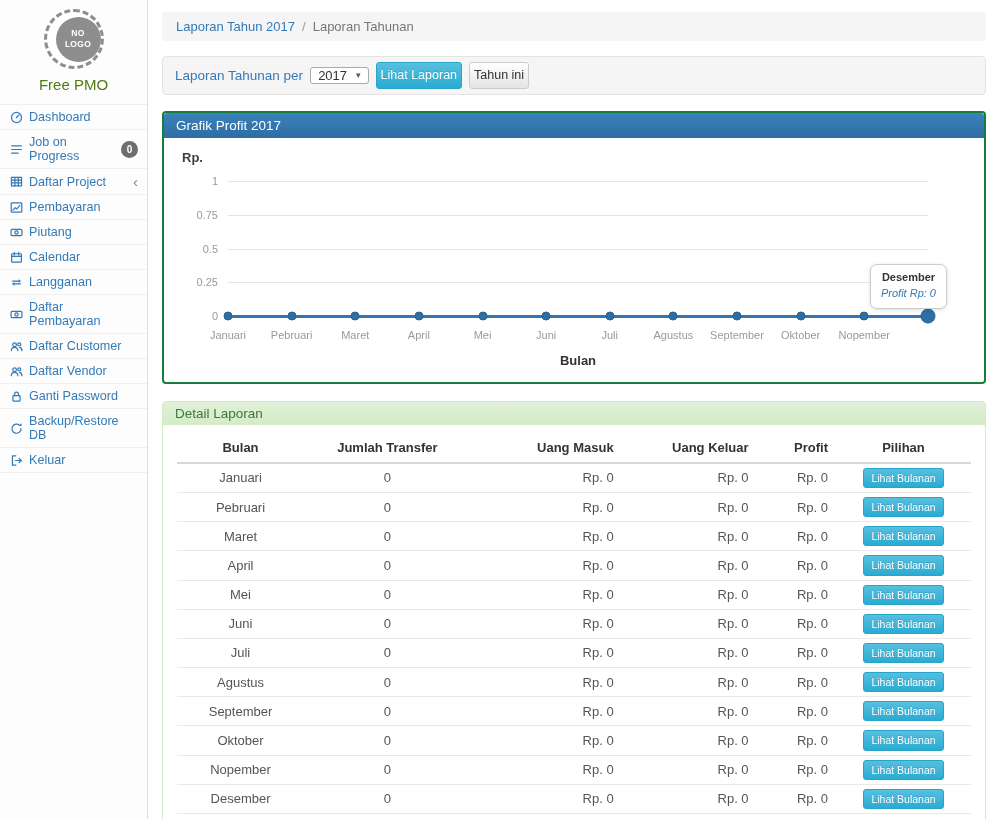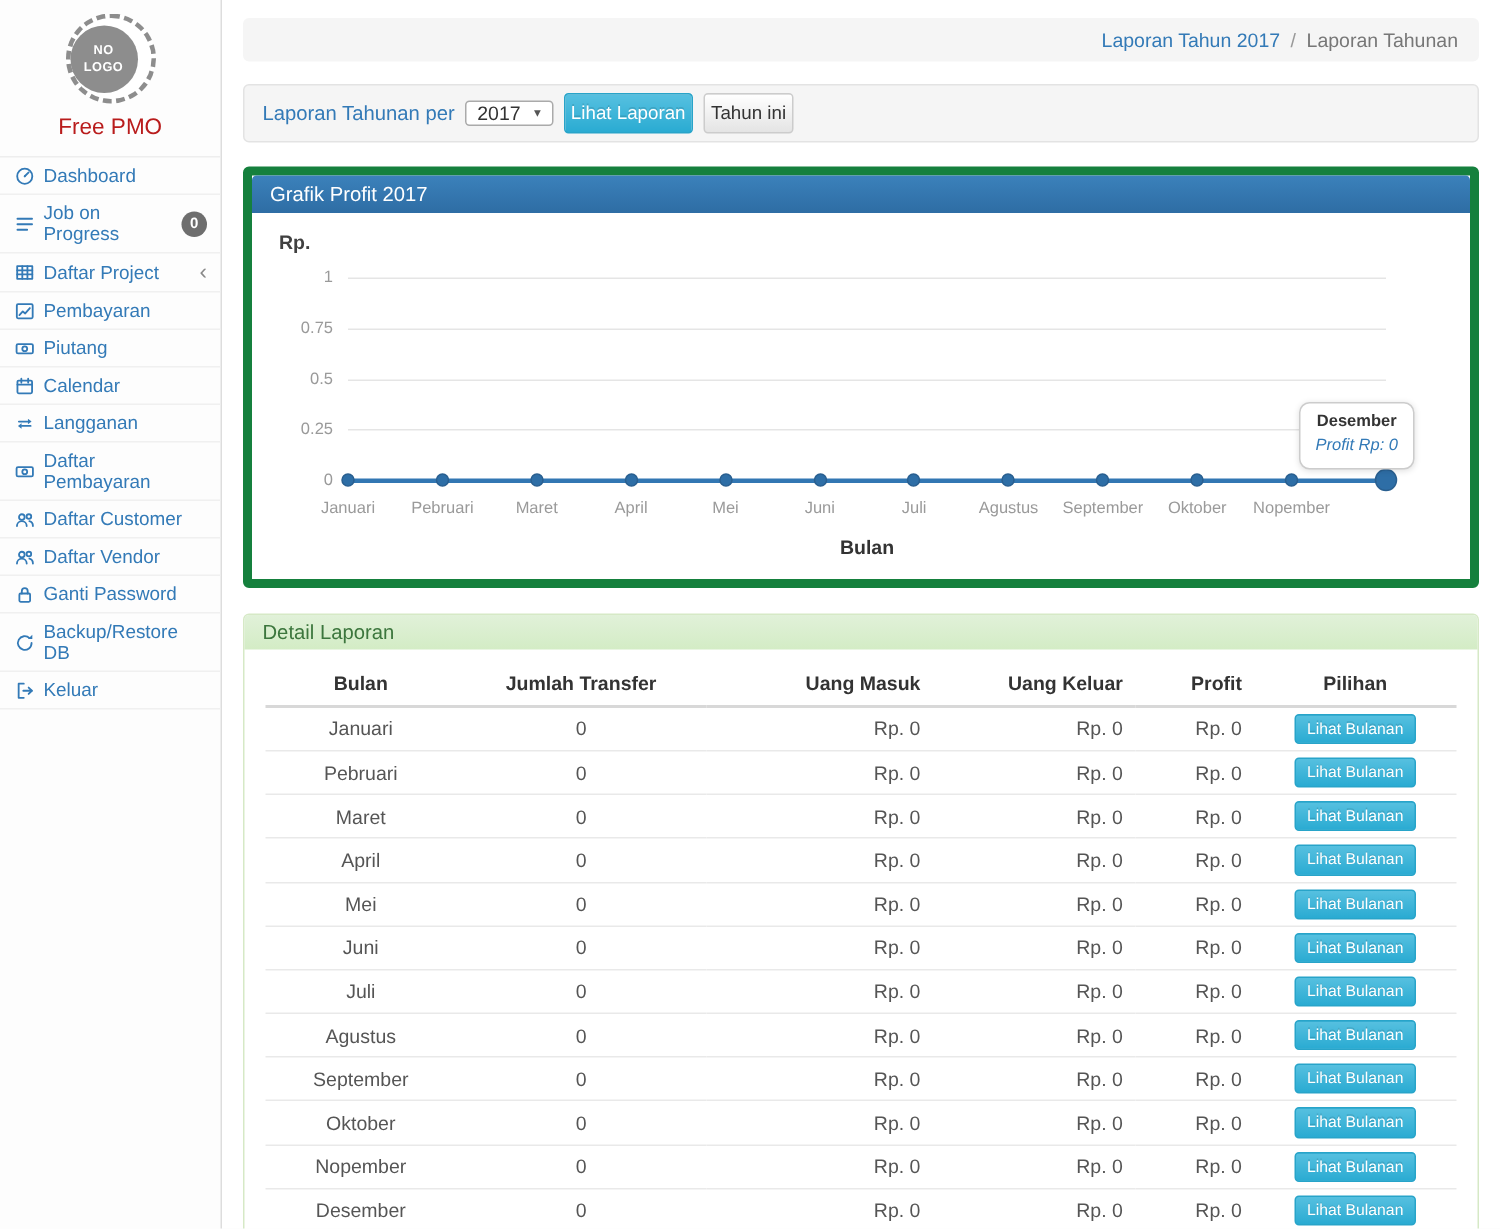--- a/index.html
+++ b/index.html
@@ -11,60 +11,60 @@
     font-size:13px; color:#333;
   }
   a { text-decoration:none; color:#337ab7; cursor:pointer; }
 
   .page { display:flex; background:#fff; min-height:776px; }
 
   
   .sidebar { width:148px; flex:0 0 148px; background:#fdfdfd; border-right:1px solid #ddd; }
   .logo-wrap { padding-top:9px; text-align:center; }
   .logo { margin:0 auto; width:60px; height:60px; border-radius:50%; border:3px dashed #8d8d8d;
-          background:#fff; display:flex; align-items:center; justify-content:flex-start; }
+          background:#fff; display:flex; align-items:center; justify-content:flex-end; }
   .logo-inner { width:45px; height:45px; border-radius:50%; background:#8d8d8d; color:#fff;
           font-size:8.5px; font-weight:bold; letter-spacing:.3px; line-height:1.3;
           display:flex; align-items:center; justify-content:center; text-align:center; }
   .logo-inner span { width:28px; }
-  .brand { color:#b91c1c; font-size:15px; text-align:center; margin:7px 0 11px; }
+  .brand { color:#4d7c0f; font-size:15px; text-align:center; margin:7px 0 11px; }
   .side-menu { border-top:1px solid #eee; }
   .side-item { display:flex; align-items:center; gap:5px; padding:5px 9px;
                color:#337ab7; font-size:12.6px; border-bottom:1px solid #f0f0f0; }
   .sicon { width:15px; display:inline-flex; justify-content:center; flex:0 0 15px; }
   .sicon svg { display:block; }
   .badge { margin-left:auto; background:#6e6e6e; color:#fff; border-radius:50%;
            min-width:17px; height:17px; font-size:10px; font-weight:bold;
            display:inline-flex; align-items:center; justify-content:center; }
   .chev { margin-left:auto; color:#888; font-size:15px; line-height:1; }
 
   
   .main { flex:1; min-width:0; padding:0 12px 6px; }
   .breadcrumb { margin:12px 2px 15px; background:#f5f5f5; border-radius:4px;
-                padding:7px 14px; display:flex; gap:7px; align-items:center;justify-content:flex-end; }
+                padding:7px 14px; display:flex; gap:7px; align-items:center; }
   .breadcrumb .sep { color:#999; }
   .breadcrumb .current { color:#777; }
 
   .well { background:#f5f5f5; border:1px solid #e3e3e3; border-radius:4px;
           padding:5px 12px; display:flex; align-items:center; gap:7px; margin:0 2px 16px; }
   .well .flabel { color:#337ab7; font-weight:normal; font-size:13.5px; }
   .select-box { display:inline-flex; align-items:center; gap:9px; background:#fff;
                 border:1px solid #aaa; border-radius:3px; padding:0 7px; color:#333; cursor:pointer; }
   .select-box .caret { font-size:9px; color:#555; }
 
   .btn { display:inline-block; border-radius:3px; font-size:12.5px; padding:4px 4px;
          border:1px solid; cursor:pointer; font-family:inherit; line-height:1.35; }
   .btn-info { color:#fff; background:linear-gradient(#56c0e0,#2aabd2); border-color:#28a4c9;
               text-shadow:0 -1px 0 rgba(0,0,0,.12); }
   .btn-default { color:#333; background:linear-gradient(#fff,#e4e4e4); border-color:#ccc; }
   .btn-xs { font-size:10.5px; padding:2px 7px; }
 
   
   .panel { background:#fff; border-radius:4px; margin:0 2px 17px; }
-  .panel-primary { border:6px solid #15803d; }
+  .panel-primary { border:2px solid #15803d; }
   .panel-primary > .panel-heading { background:linear-gradient(#3b81bb,#2e6da4); color:#fff;
        padding:5px 12px; font-size:13.5px; border-radius:3px 3px 0 0; }
   .panel-success { border:1px solid #d6e9c6; }
   .panel-success > .panel-heading { background:linear-gradient(#e1f1d9,#d3ecc5); color:#3c763d;
        padding:4px 12px; font-size:13.5px; border-radius:3px 3px 0 0; }
 
   
   .chart-body { padding:12px 16px 14px; }
   .y-title { font-weight:bold; color:#404040; font-size:13px; margin-left:2px; }
   .plot { position:relative; height:135px; margin:16px 40px 0 48px; }

